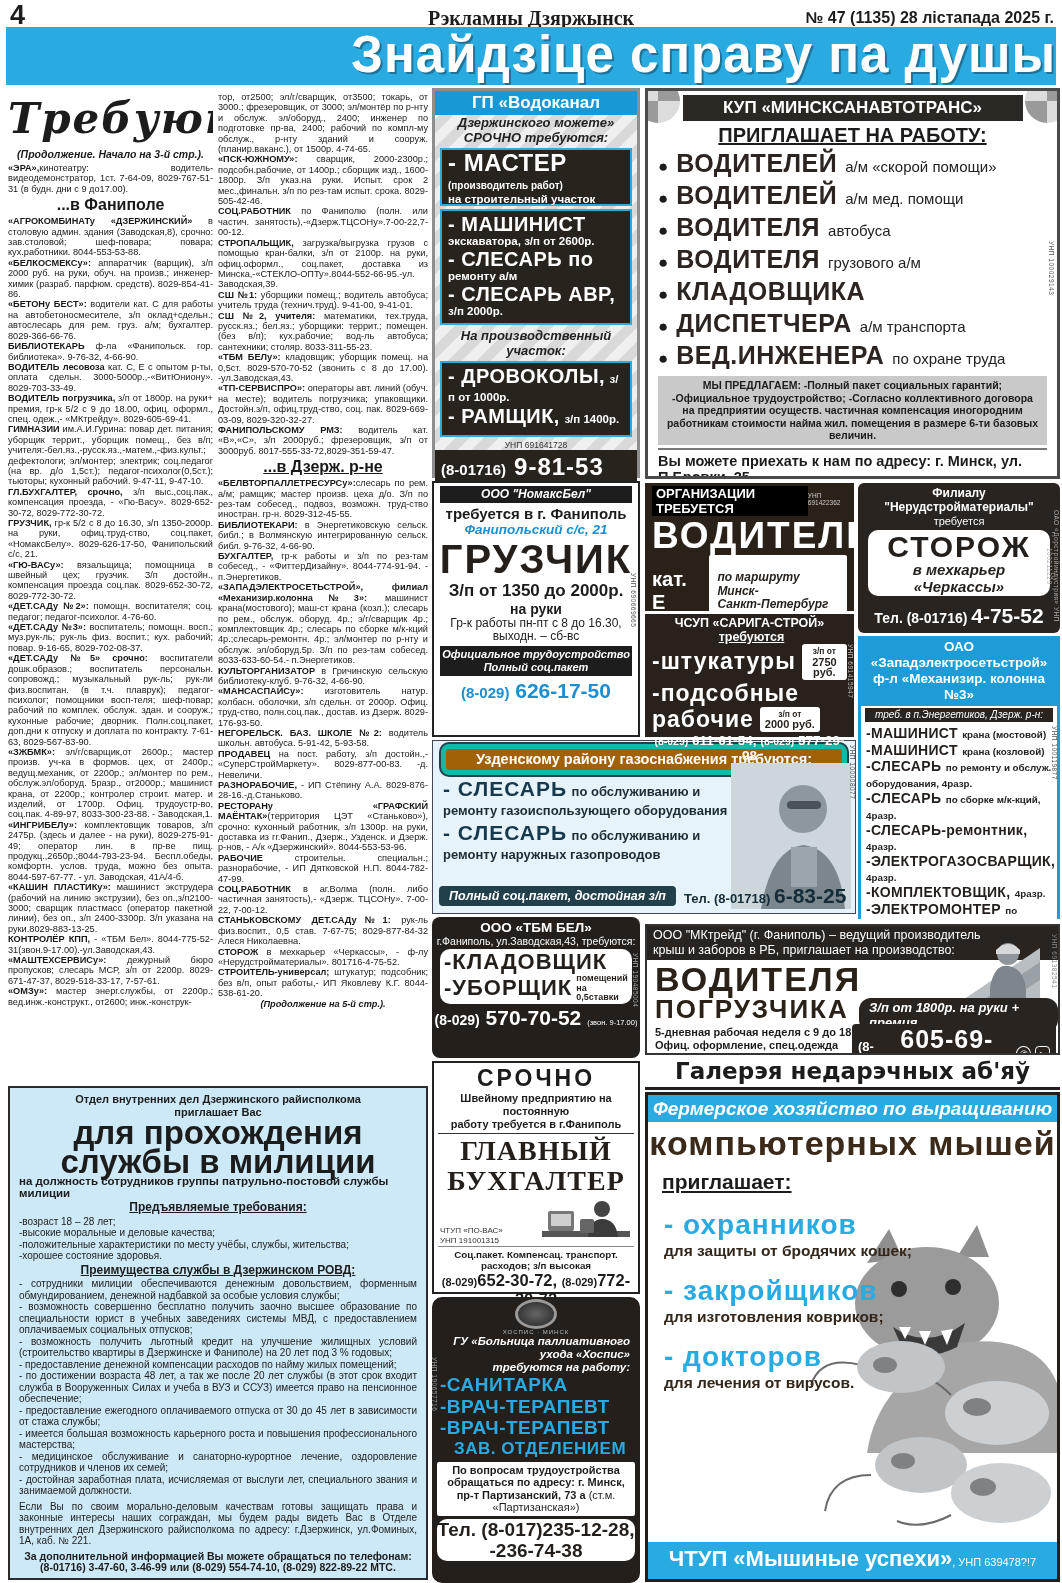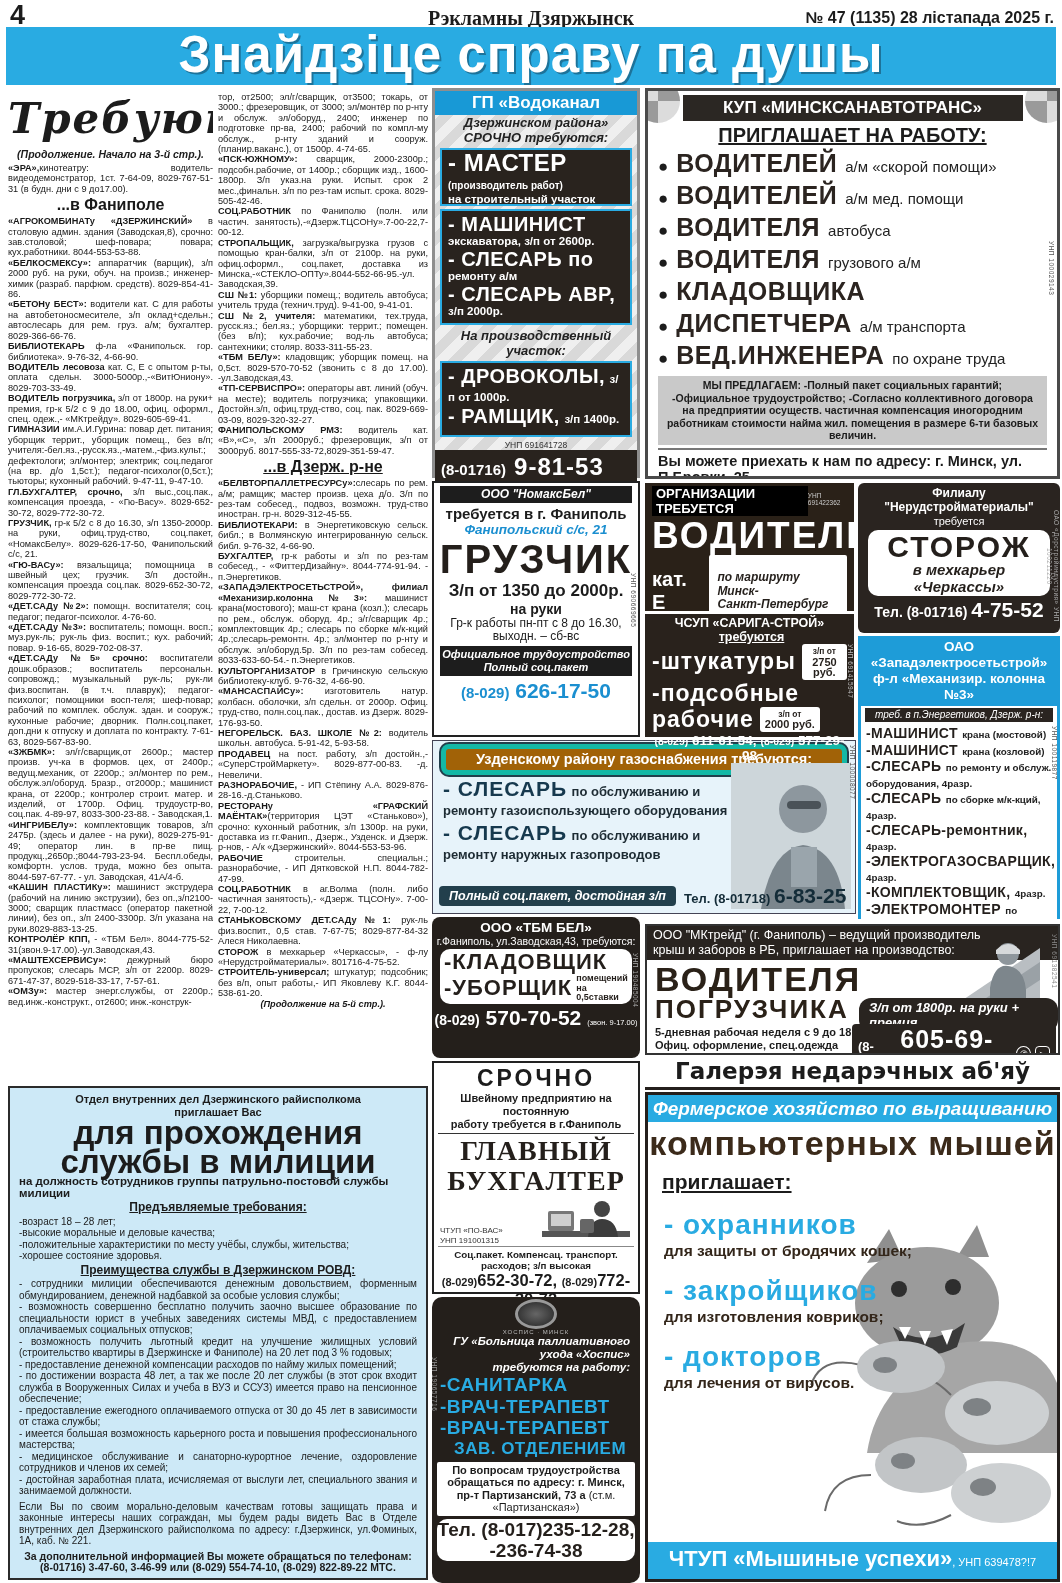--- a/index.html
+++ b/index.html
@@ -3,21 +3,21 @@
 <meta charset="utf-8">
 <style>
   *{box-sizing:border-box;margin:0;padding:0}
   body{background:#e8e8e8;font-family:"Liberation Sans",sans-serif}
   .page{position:relative;width:1062px;height:1583px;background:#fff;overflow:hidden;color:#1c1c1c}
   .abs{position:absolute}
   
   .pgnum{left:10px;top:0;font-size:27px;font-weight:bold}
   .papername{left:0;right:0;top:7px;text-align:center;font-family:"Liberation Serif",serif;font-weight:bold;font-size:20px}
   .issue{right:8px;top:9px;font-size:16px;font-weight:bold}
-  .banner{left:6px;top:27px;width:1050px;height:58px;background:#29abe2;color:#fff;font-weight:bold;font-size:51px;line-height:56px;text-align:center;letter-spacing:1px;text-shadow:2px 2px 0 rgba(20,70,95,.55)}
+  .banner{left:6px;top:27px;width:1050px;height:58px;background:#29abe2;color:#fff;font-weight:bold;font-size:51px;line-height:56px;text-align:right;letter-spacing:1px;text-shadow:2px 2px 0 rgba(20,70,95,.55)}
   
   .txtcol{overflow:hidden}
   .script-title{font-family:"DejaVu Serif",serif;font-style:italic;font-weight:bold;font-size:42px;line-height:58px;text-align:center;letter-spacing:2px}
   .col-sub{font-size:10.5px;font-weight:bold;font-style:italic;text-align:center;margin:0 0 3px}
   .ad{font-size:9.2px;line-height:10.4px;text-align:justify;color:#181818}
   .ad .lead{font-weight:bold}
   .ad.subhead,.ad.subheadu{text-align:center;font-size:16px;line-height:20px;margin:1px 0}
   .ad.subheadu .lead{text-decoration:underline}
   .ad.note{text-align:center;font-style:italic}
   
@@ -131,21 +131,21 @@
   .badge .s1{font-size:8.5px;display:block}
   .badge .s2{font-size:11px;display:block}
   .sar-ph{font-weight:900;font-size:13.5px;text-align:center;margin-top:1px}
   .sar-ph .pfx{font-size:10.5px;font-weight:bold}
   
   .sto{background:#2a2420;color:#fff;border-radius:6px;text-align:center;padding:3px 6px}
   .sto-org{font-weight:bold;font-size:12px;line-height:14px}
   .sto-box{background:#fff;color:#241f1b;border-radius:10px;margin:2px 4px;padding:1px}
   .sto-job{font-weight:900;font-size:30px;line-height:31px;letter-spacing:2px}
   .sto-loc{font-style:italic;font-weight:bold;font-size:15px;line-height:16.5px}
-  .sto-ph{font-weight:900;font-size:14px;margin-top:2px}
+  .sto-ph{font-weight:900;font-size:14px;margin-top:8px}
   .sto-ph b{font-size:21px}
   
   .zap{background:#fff;border-left:3px solid #1e9cd8;border-right:3px solid #1e9cd8;overflow:hidden}
   .zap-head{background:#1e9cd8;color:#fff;font-weight:bold;font-size:13.5px;line-height:16px;text-align:center;padding:3px 0}
   .zap-sub{background:#2a2420;color:#fff;font-style:italic;font-size:10px;line-height:14px;text-align:center;margin:2px 4px}
   .zap-body{padding:1px 5px}
   .zline{line-height:13.5px;margin:1px 0}
   .zline .big{font-weight:900;font-size:14px;color:#241f1c;letter-spacing:.3px}
   .zline .sm{font-weight:bold;font-size:9.8px;color:#222}
   
@@ -317,21 +317,21 @@
         <p class="mil-li">- имеется большая возможность карьерного роста и повышения профессионального мастерства;</p>
         <p class="mil-li">- медицинское обслуживание и санаторно-курортное лечение, оздоровление сотрудников и членов их семей;</p>
         <p class="mil-li">- достойная заработная плата, исчисляемая от выслуги лет, специального звания и занимаемой должности.</p>
       </div>
     <p class="mil-out">Если Вы по своим морально-деловым качествам готовы защищать права и законные интересы наших сограждан, мы будем рады видеть Вас в Отделе внутренних дел Дзержинского райисполкома по адресу: г.Дзержинск, ул.Фоминых, 1А, каб. № 221.</p>
     <p class="mil-out2">За дополнительной информацией Вы можете обращаться по телефонам: (8-01716) 3-47-60, 3-46-99 или (8-029) 554-74-10, (8-029) 822-89-22 МТС.</p>
   </div>
 
   <div class="abs vod" style="left:432px;top:88px;width:208px;height:390px">
     <div class="vod-strip">ГП «Водоканал</div>
-    <div class="vod-it">Дзержинском района»</div>
+    <div class="vod-it">Дзержинского можете»</div>
     <div class="vod-it">СРОЧНО требуются:</div>
     <div class="vod-box" style="height:58px">
       <span class="vod-big" style="font-size:24px">- МАСТЕР</span>
       <span class="vod-note">(производитель работ)</span>
       <div class="vod-small">на строительный участок</div>
     </div>
     <div class="vod-box" style="height:116px">
       <div>
 
           <div>

